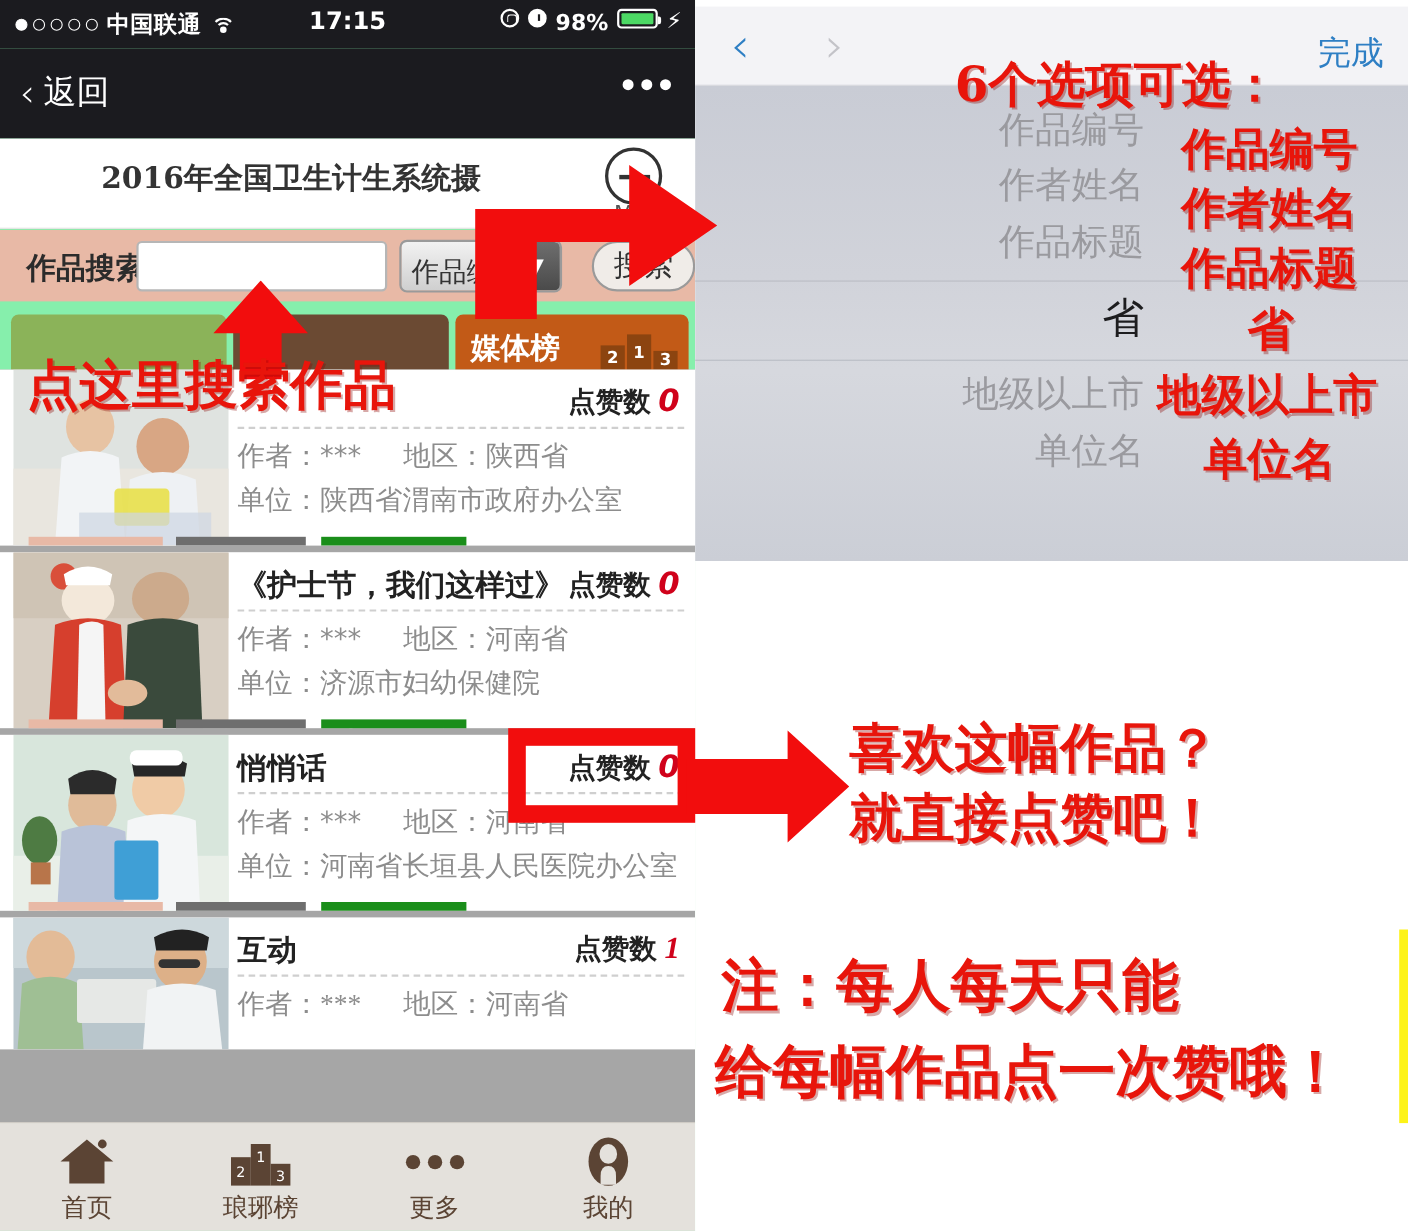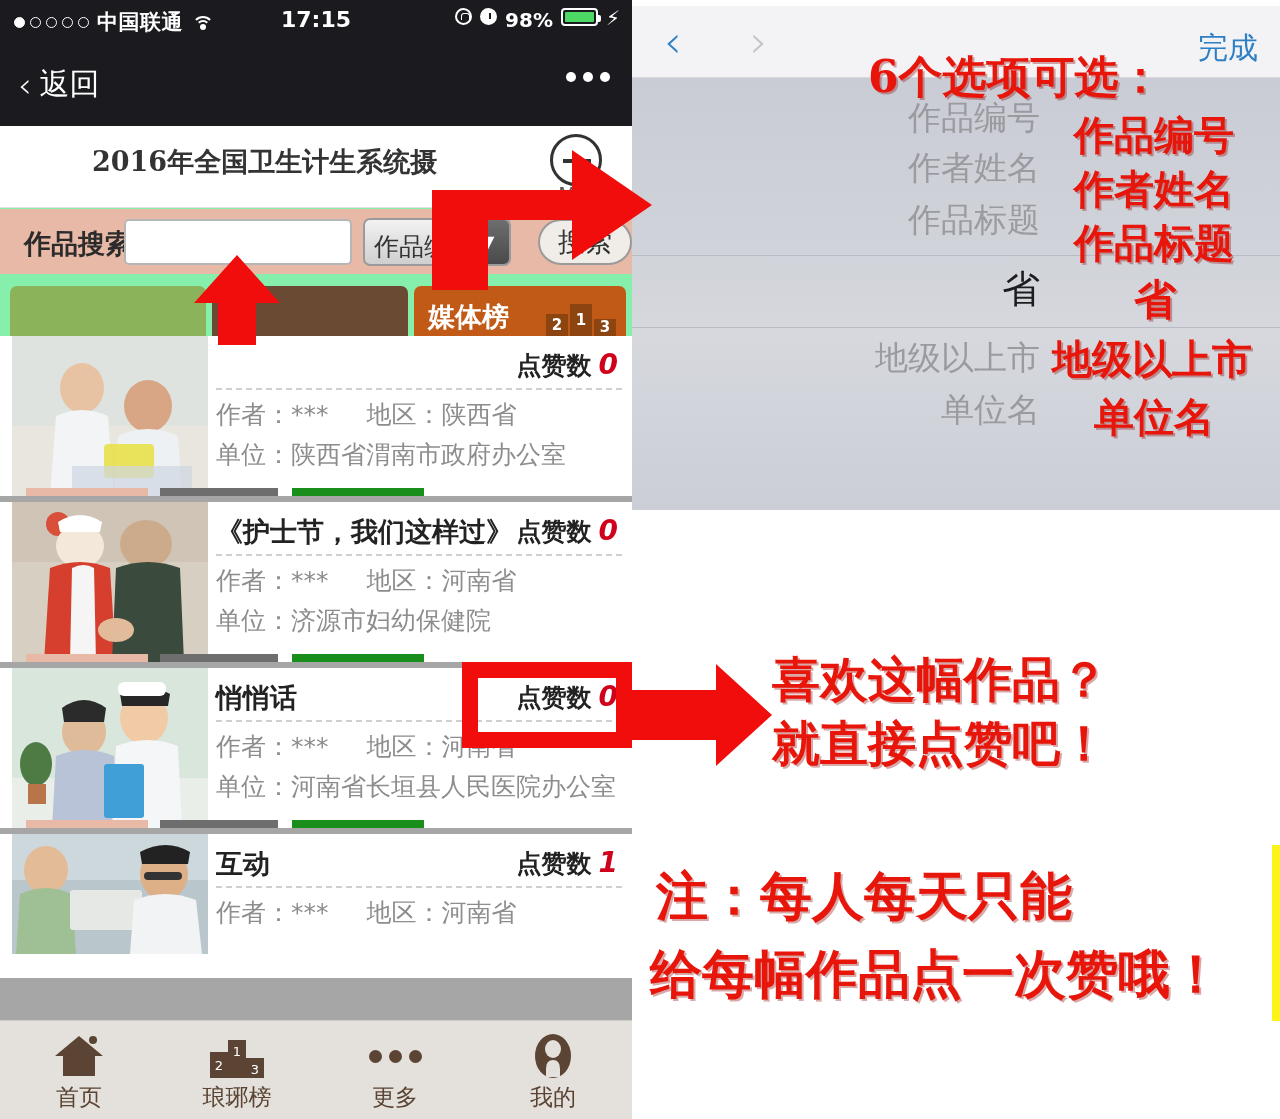--- a/index.html
+++ b/index.html
@@ -330,21 +330,21 @@
             <span>单位：</span><span>河南省长垣县人民医院办公室</span>
           </div>
         </div>
         <div class="btnrow" style="top:auto;bottom:8px;">
           <div class="badge-num">编号516</div>
           <div class="btn-detail">详情</div>
           <div class="btn-like">点赞测试</div>
         </div>
       </div>
 
-      <div class="card" style="height:144px;">
+      <div class="card" style="height:120px;font-family:Liberation Serif, serif;">
         <div class="thumb" style="height:120px;">
           <svg width="196" height="120" viewBox="0 0 196 120">
             <rect width="196" height="120" fill="#b9c6cc"></rect>
             <rect x="0" y="0" width="196" height="46" fill="#cdd8dc"></rect>
             <ellipse cx="34" cy="36" rx="22" ry="24" fill="#e3bb97"></ellipse>
             <path d="M8 60 q26 -12 52 0 l4 60 h-60z" fill="#9fbf94"></path>
             <rect x="58" y="56" width="72" height="40" rx="3" fill="#e6e8e6"></rect>
             <ellipse cx="152" cy="40" rx="24" ry="26" fill="#ddb088"></ellipse>
             <path d="M128 18 q26 -14 50 0 l-2 12 h-46z" fill="#222"></path>
             <rect x="132" y="38" width="38" height="8" rx="4" fill="#333"></rect>
@@ -433,20 +433,21 @@
   </div>
 
   <svg class="arw" style="left:392px; top:120px;" width="290" height="170" viewBox="0 0 290 170">
     <path d="M40 170 L40 70 L180 70 L180 30 L260 85 L180 140 L180 100 L96 100 L96 170 Z" fill="#f20d0d"></path>
   </svg>
 
   <svg class="arw" style="left:192px; top:255px;" width="90" height="90" viewBox="0 0 90 90">
     <path d="M45 0 L88 48 L64 48 L64 90 L26 90 L26 48 L2 48 Z" fill="#f20d0d"></path>
   </svg>
 
+  <div class="anno" style="left:24px; top:318px; font-size:48px;">点这里搜索作品</div>
 
   <div class="anno" style="left:868px; top:48px; font-size:44px;">6个选项可选：</div>
 
   <div class="anno" style="left:1074px; top:108px; font-size:40px;">作品编号</div>
   <div class="anno" style="left:1074px; top:162px; font-size:40px;">作者姓名</div>
   <div class="anno" style="left:1074px; top:216px; font-size:40px;">作品标题</div>
   <div class="anno" style="left:1134px; top:272px; font-size:42px;">省</div>
   <div class="anno" style="left:1052px; top:332px; font-size:40px;">地级以上市</div>
   <div class="anno" style="left:1094px; top:390px; font-size:40px;">单位名</div>
 

